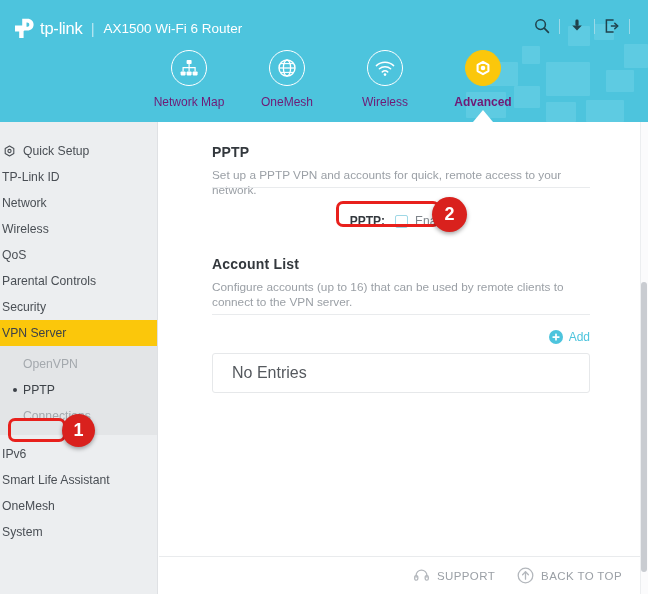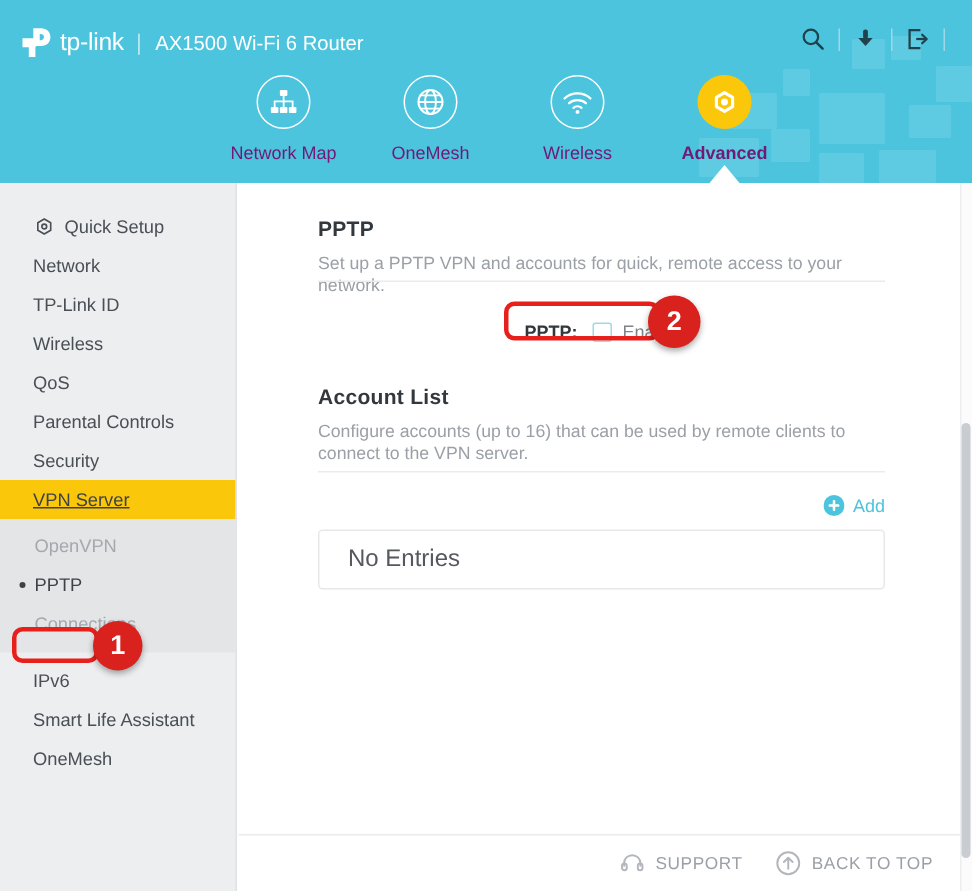--- a/index.html
+++ b/index.html
@@ -160,32 +160,31 @@
     width: 158px;
     height: 472px;
     background: #eceef0;
     border-right: 1px solid #dfe1e4;
     overflow: hidden;
   }
   .side-item {
     height: 26px;
     display: flex;
     align-items: center;
-    padding-left: 22px;
+    padding-left: 2px;
     color: #4a4f55;
     font-size: 12.2px;
     cursor: pointer;
     white-space: nowrap;
   }
   .side-item.first { margin-top: 16px; }
   .side-item + .side-item { margin-top: 0; }
   .side-item.active {
     background: #fbc70b;
     color: #3d4248;
-    text-decoration: underline;
   }
   .side-gear {
     width: 14px; height: 14px;
     margin-right: 7px;
     display: inline-flex;
     align-items: center;
     justify-content: center;
   }
   .side-sub-group {
     background: #e3e5e7;
@@ -507,24 +506,24 @@
         <span class="side-gear">
           <svg width="13" height="13" viewBox="0 0 13 13">
             <path d="M6.5 1 L10.8 3.5 L10.8 8.5 L6.5 11 L2.2 8.5 L2.2 3.5 Z" fill="none" stroke="#4a4f55" stroke-width="1.1" stroke-linejoin="round"></path>
             <circle cx="6.5" cy="6" r="1.6" fill="none" stroke="#4a4f55" stroke-width="1.1"></circle>
           </svg>
         </span>
         <span>Quick Setup</span>
       </div>
 
       <div class="side-item">
+        <span>TP-Link ID</span>
+      </div>
+      <div class="side-item">
         <span>Network</span>
-      </div>
-      <div class="side-item">
-        <span>TP-Link ID</span>
       </div>
       <div class="side-item">
         <span>Wireless</span>
       </div>
       <div class="side-item">
         <span>QoS</span>
       </div>
       <div class="side-item">
         <span>Parental Controls</span>
       </div>
@@ -550,20 +549,23 @@
 
       <div class="side-item" style="margin-top:6px;">
         <span>IPv6</span>
       </div>
       <div class="side-item">
         <span>Smart Life Assistant</span>
       </div>
       <div class="side-item">
         <span>OneMesh</span>
       </div>
+      <div class="side-item">
+        <span>System</span>
+      </div>
 
     </div>
 
     <div class="content">
 
       <div class="sect-title" style="top:22px;">PPTP</div>
       <div class="sect-desc" style="top:46px;">Set up a PPTP VPN and accounts for quick, remote access to your network.</div>
       <div class="divider" style="top:65px;"></div>
 
       <div class="enable-row" style="top:82px;height:34px;">

